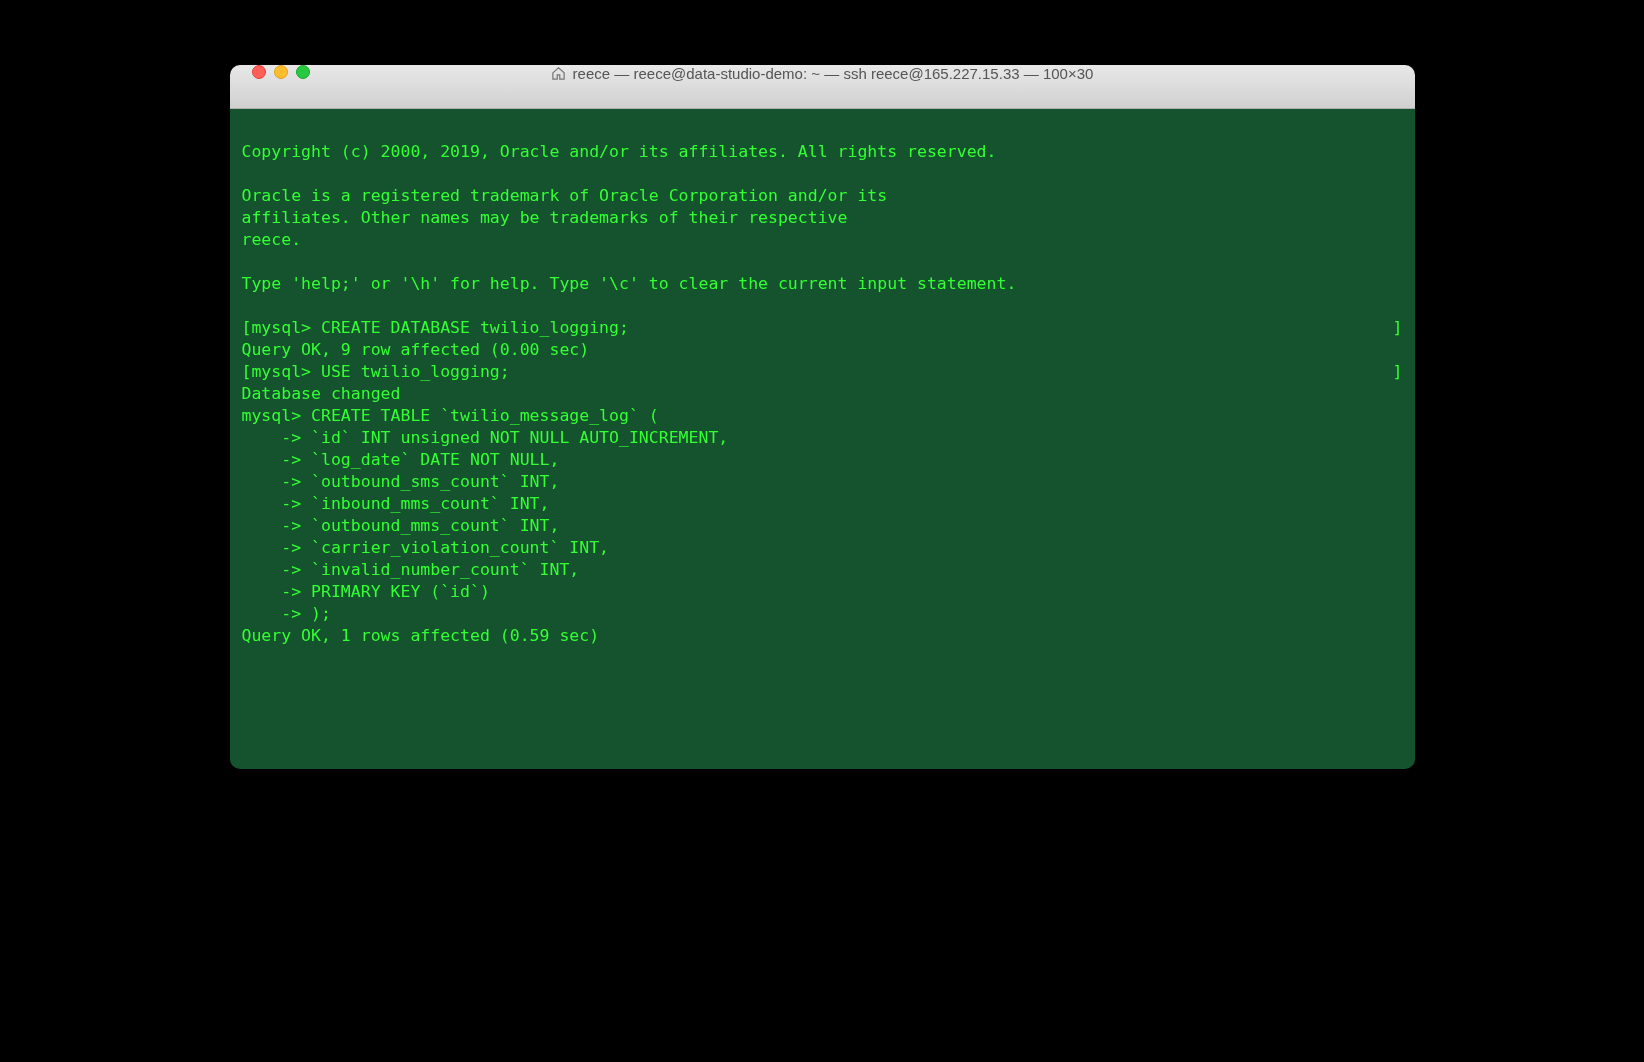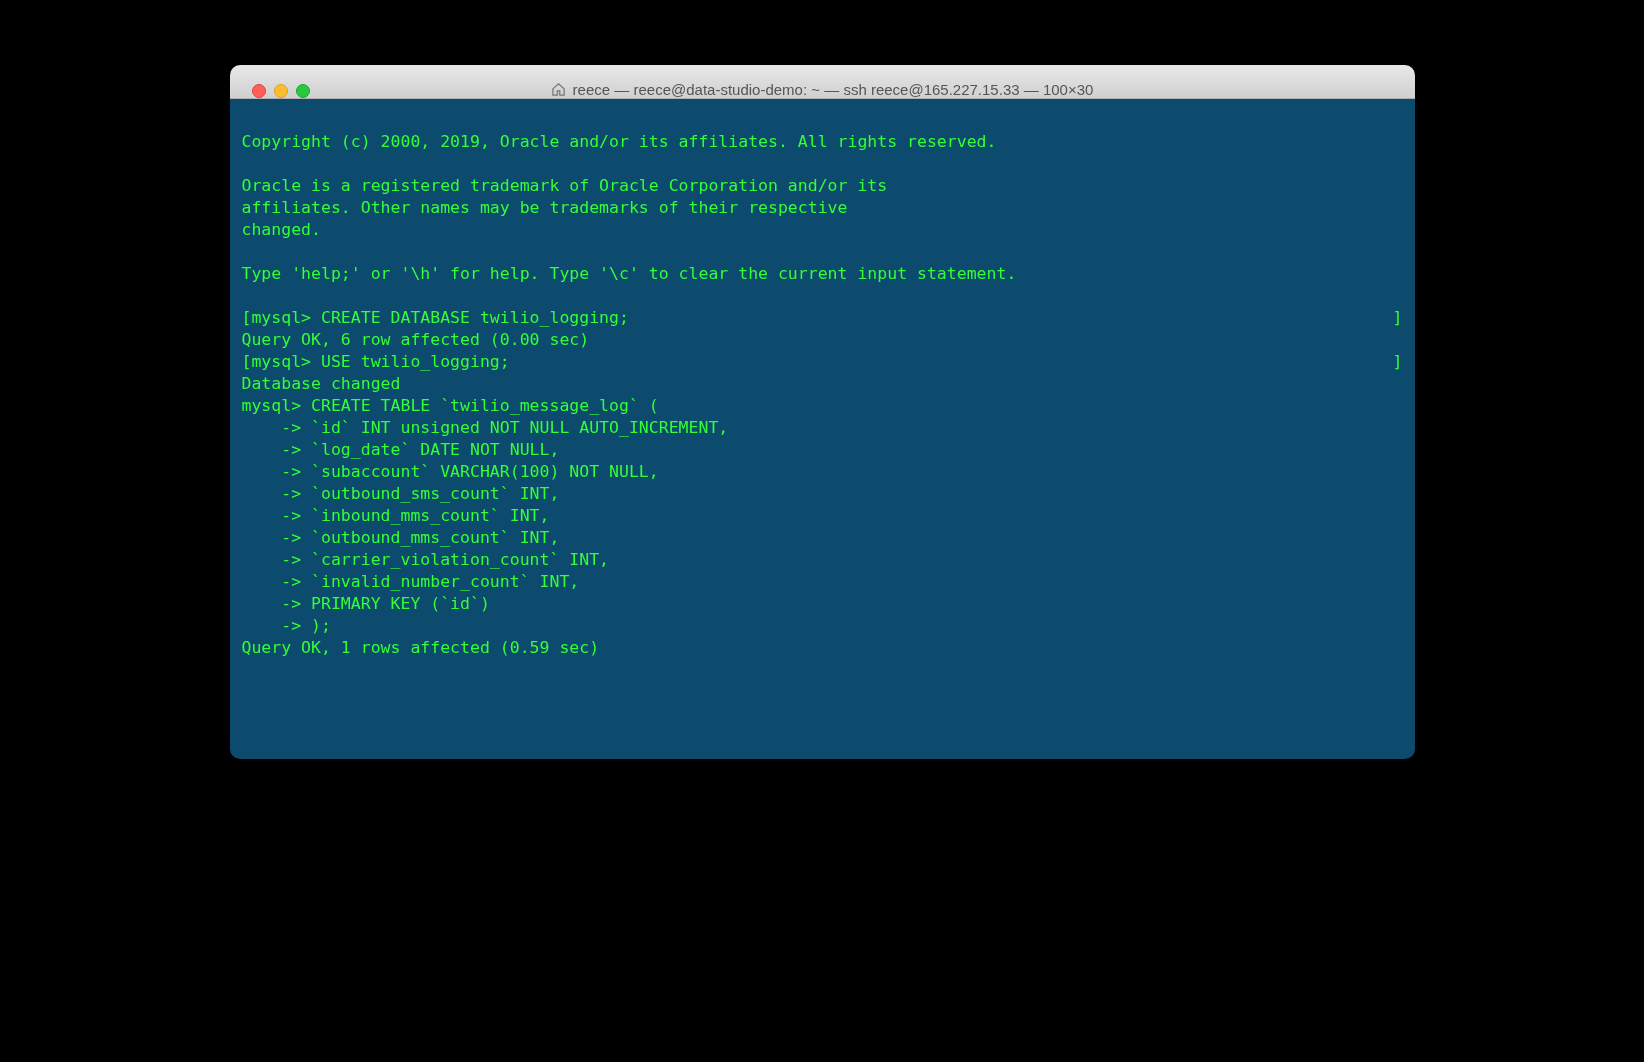--- a/index.html
+++ b/index.html
@@ -18,24 +18,24 @@
       padding-top: 65px;
     }
     .window {
       width: 1185px;
       background: #000;
       border-radius: 10px;
       overflow: hidden;
       box-shadow: 0 20px 60px rgba(0,0,0,0.6);
     }
     .titlebar {
-      height: 34px;
+      height: 44px;
       background: linear-gradient(to bottom, #e8e8e8, #d0d0d0);
       display: flex;
-      align-items: flex-end;
+      align-items: flex-start;
       padding: 0 22px;
       position: relative;
       border-bottom: 1px solid #b0b0b0;
     }
     .traffic-lights {
       display: flex;
       gap: 8px;
       align-items: center;
     }
     .traffic-light {
@@ -59,21 +59,21 @@
       font-size: 15px;
     }
     .home-icon {
       width: 16px;
       height: 16px;
       display: inline-flex;
       align-items: center;
       justify-content: center;
     }
     .terminal-body {
-      background: #0c4a6e;
+      background: #14532d;
       padding: 10px 12px 14px 12px;
       min-height: 660px;
     }
     .line {
       color: #33ff33;
       font-size: 16.5px;
       line-height: 22px;
       white-space: pre;
       font-weight: 500;
     }
@@ -115,44 +115,43 @@
     </div>
   </div>
 
   <div class="terminal-body">
     <div id="lines-container">
         <div class="line">&nbsp;</div>
         <div class="line">Copyright (c) 2000, 2019, Oracle and/or its affiliates. All rights reserved.</div>
         <div class="line">&nbsp;</div>
         <div class="line">Oracle is a registered trademark of Oracle Corporation and/or its</div>
         <div class="line">affiliates. Other names may be trademarks of their respective</div>
-        <div class="line">changed.</div>
+        <div class="line">reece.</div>
         <div class="line">&nbsp;</div>
         <div class="line">Type 'help;' or '\h' for help. Type '\c' to clear the current input statement.</div>
         <div class="line">&nbsp;</div>
       </div>
 
     <div class="line row-with-bracket">
       <span>[mysql&gt; CREATE DATABASE twilio_logging;</span>
       <span class="bracket-right">]</span>
     </div>
-    <div class="line">Query OK, 6 row affected (0.00 sec)</div>
+    <div class="line">Query OK, 9 row affected (0.00 sec)</div>
     <div class="line"></div>
 
     <div class="line row-with-bracket">
       <span>[mysql&gt; USE twilio_logging;</span>
       <span class="bracket-right">]</span>
     </div>
 
     <div id="lines-container-2">
         <div class="line">Database changed</div>
         <div class="line">mysql&gt; CREATE TABLE `twilio_message_log` (</div>
         <div class="line">    -&gt; `id` INT unsigned NOT NULL AUTO_INCREMENT,</div>
         <div class="line">    -&gt; `log_date` DATE NOT NULL,</div>
-        <div class="line">    -&gt; `subaccount` VARCHAR(100) NOT NULL,</div>
         <div class="line">    -&gt; `outbound_sms_count` INT,</div>
         <div class="line">    -&gt; `inbound_mms_count` INT,</div>
         <div class="line">    -&gt; `outbound_mms_count` INT,</div>
         <div class="line">    -&gt; `carrier_violation_count` INT,</div>
         <div class="line">    -&gt; `invalid_number_count` INT,</div>
         <div class="line">    -&gt; PRIMARY KEY (`id`)</div>
         <div class="line">    -&gt; );</div>
         <div class="line">Query OK, 1 rows affected (0.59 sec)</div>
         <div class="line">&nbsp;</div>
       </div>

